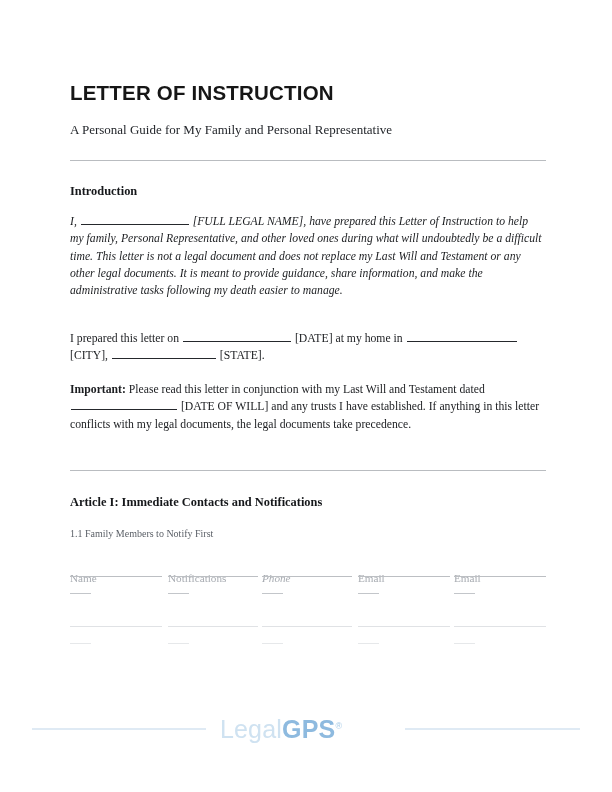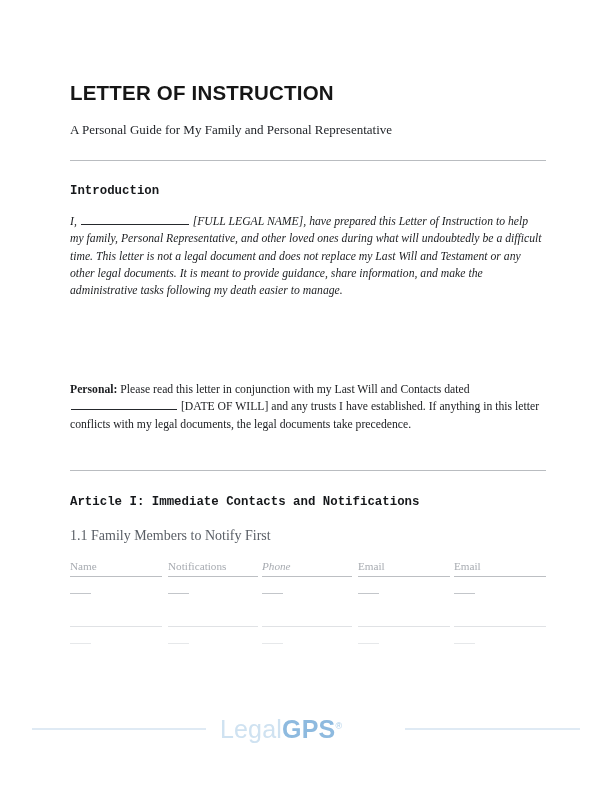--- a/index.html
+++ b/index.html
@@ -55,35 +55,35 @@
     height: 1px;
     background: #b9bcc0;
   }
   .rule.r1 { top: 160px; }
   .rule.r2 { top: 470px; }
 
   
   .section-heading {
     position: absolute;
     left: 70px;
-    font-family: Liberation Mono, monospace;
+    font-family: Liberation Serif, serif;
     font-weight: bold;
     font-size: 12.4px;
     color: #16181b;
     white-space: nowrap;
   }
   .section-heading.intro { top: 184px; }
   .section-heading.article { top: 495px; }
 
   .subsection-heading {
     position: absolute;
     left: 70px;
     top: 528px;
     font-family: "Liberation Serif", serif;
-    font-size: 14px;
+    font-size: 10px;
     color: #5a5f66;
     white-space: nowrap;
   }
 
   
   .para {
     position: absolute;
     left: 70px;
     width: 474px;
     font-family: "Liberation Serif", serif;
@@ -117,21 +117,21 @@
     left: 70px;
     top: 556px;
     width: 476px;
   }
   .tbl-head {
     position: relative;
     height: 20px;
   }
   .tbl-head .th {
     position: absolute;
-    top: 4px;
+    top: 16px;
     font-family: "Liberation Serif", serif;
     font-size: 11.2px;
     color: #a7abb1;
     white-space: nowrap;
   }
   .th.c0 { left: 0px; }
   .th.c1 { left: 98px; }
   .th.c2 { left: 192px; font-style: italic; }
   .th.c3 { left: 288px; }
   .th.c4 { left: 384px; }
@@ -220,23 +220,26 @@
   <div class="doc-subtitle">A Personal Guide for My Family and Personal Representative</div>
 
   <div class="rule r1"></div>
 
   <div class="section-heading intro">Introduction</div>
 
   <div class="para p1">
     <span>I, </span><span class="blank w-name"></span><span> [FULL LEGAL NAME], have prepared this Letter of Instruction to help my family, Personal Representative, and other loved ones during what will undoubtedly be a difficult time. This letter is not a legal document and does not replace my Last Will and Testament or any other legal documents. It is meant to provide guidance, share information, and make the administrative tasks following my death easier to manage.</span>
   </div>
 
+  <div class="para p2">
+    <span>I prepared this letter on </span><span class="blank w-date"></span><span> [DATE] at my home in </span><span class="blank w-home"></span><span> [CITY], </span><span class="blank w-city"></span><span> [STATE].</span>
+  </div>
 
   <div class="para p3">
-    <b>Personal:</b><span> Please read this letter in conjunction with my Last Will and Contacts dated </span><span class="blank w-will"></span><span> [DATE OF WILL] and any trusts I have established. If anything in this letter conflicts with my legal documents, the legal documents take precedence.</span>
+    <b>Important:</b><span> Please read this letter in conjunction with my Last Will and Testament dated </span><span class="blank w-will"></span><span> [DATE OF WILL] and any trusts I have established. If anything in this letter conflicts with my legal documents, the legal documents take precedence.</span>
   </div>
 
   <div class="rule r2"></div>
 
   <div class="section-heading article">Article I: Immediate Contacts and Notifications</div>
 
   <div class="subsection-heading">1.1 Family Members to Notify First</div>
 
   <div class="table-wrap">
 

